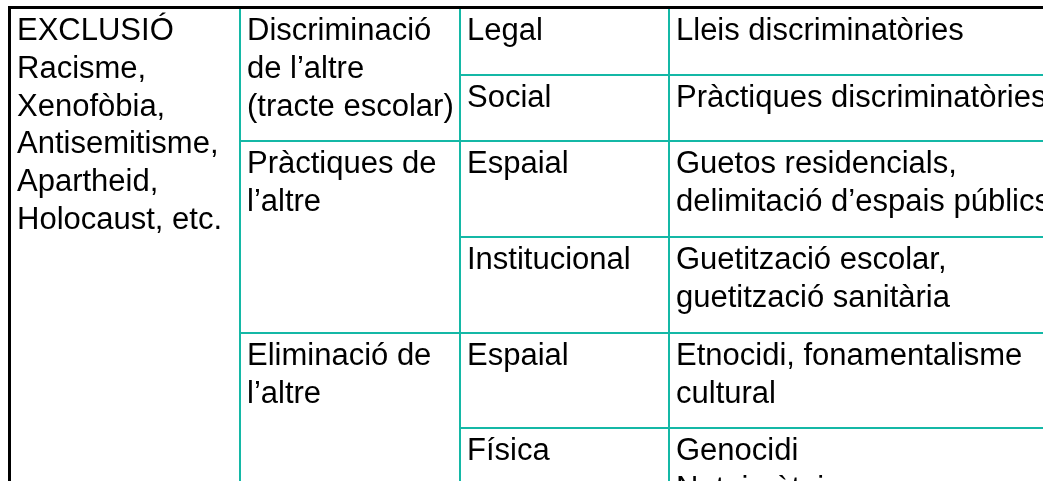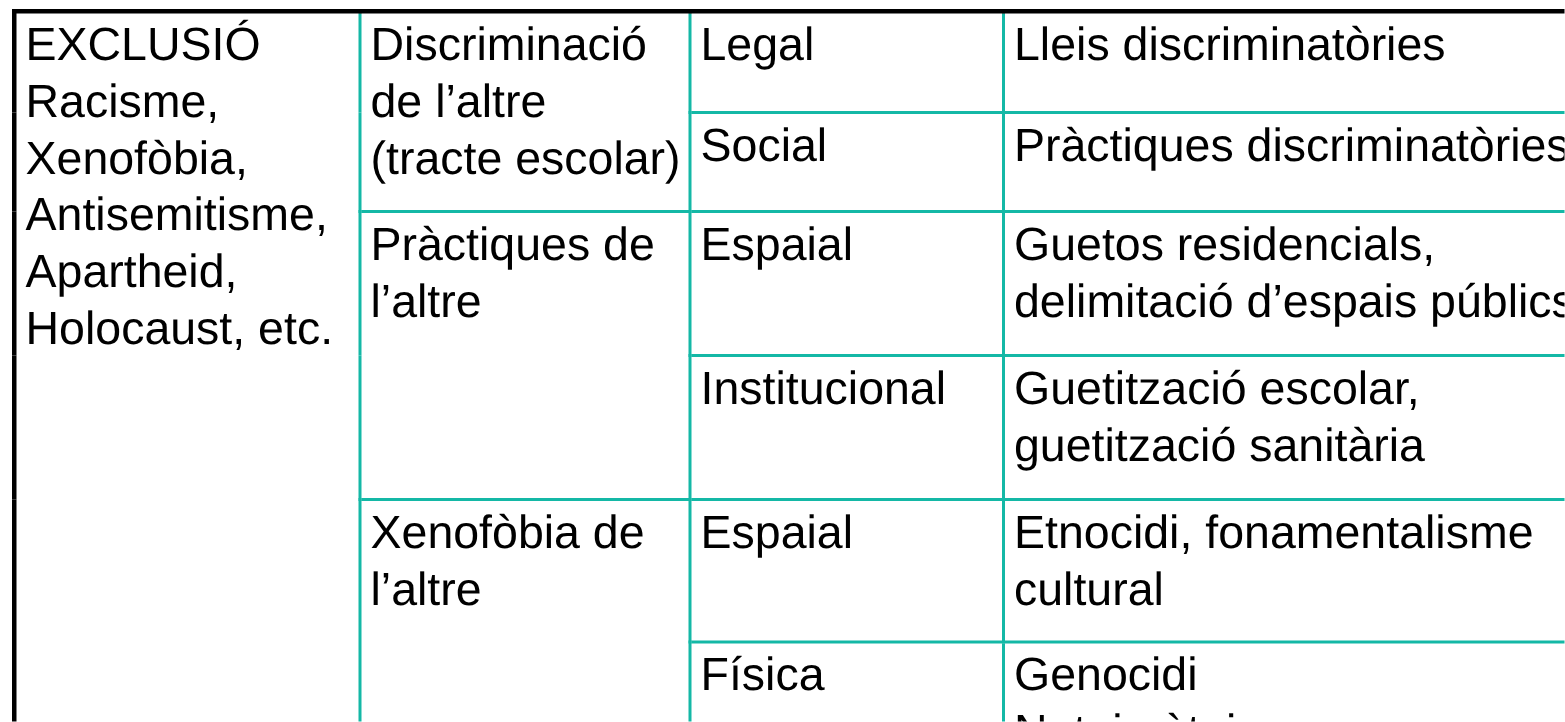--- a/index.html
+++ b/index.html
@@ -93,21 +93,21 @@
       <tr>
         <td class="col-c">
           <span class="cell-text">Institucional</span>
         </td>
         <td class="col-d">
           <span class="cell-text">Guetització escolar, guetització sanitària</span>
         </td>
       </tr>
       <tr>
         <td class="col-b" rowspan="2">
-          <span class="cell-text">Xenofòbia de l’altre</span>
+          <span class="cell-text">Eliminació de l’altre</span>
         </td>
         <td class="col-c">
           <span class="cell-text">Espaial</span>
         </td>
         <td class="col-d">
           <span class="cell-text">Etnocidi, fonamentalisme cultural</span>
         </td>
       </tr>
       <tr>
         <td class="col-c">

